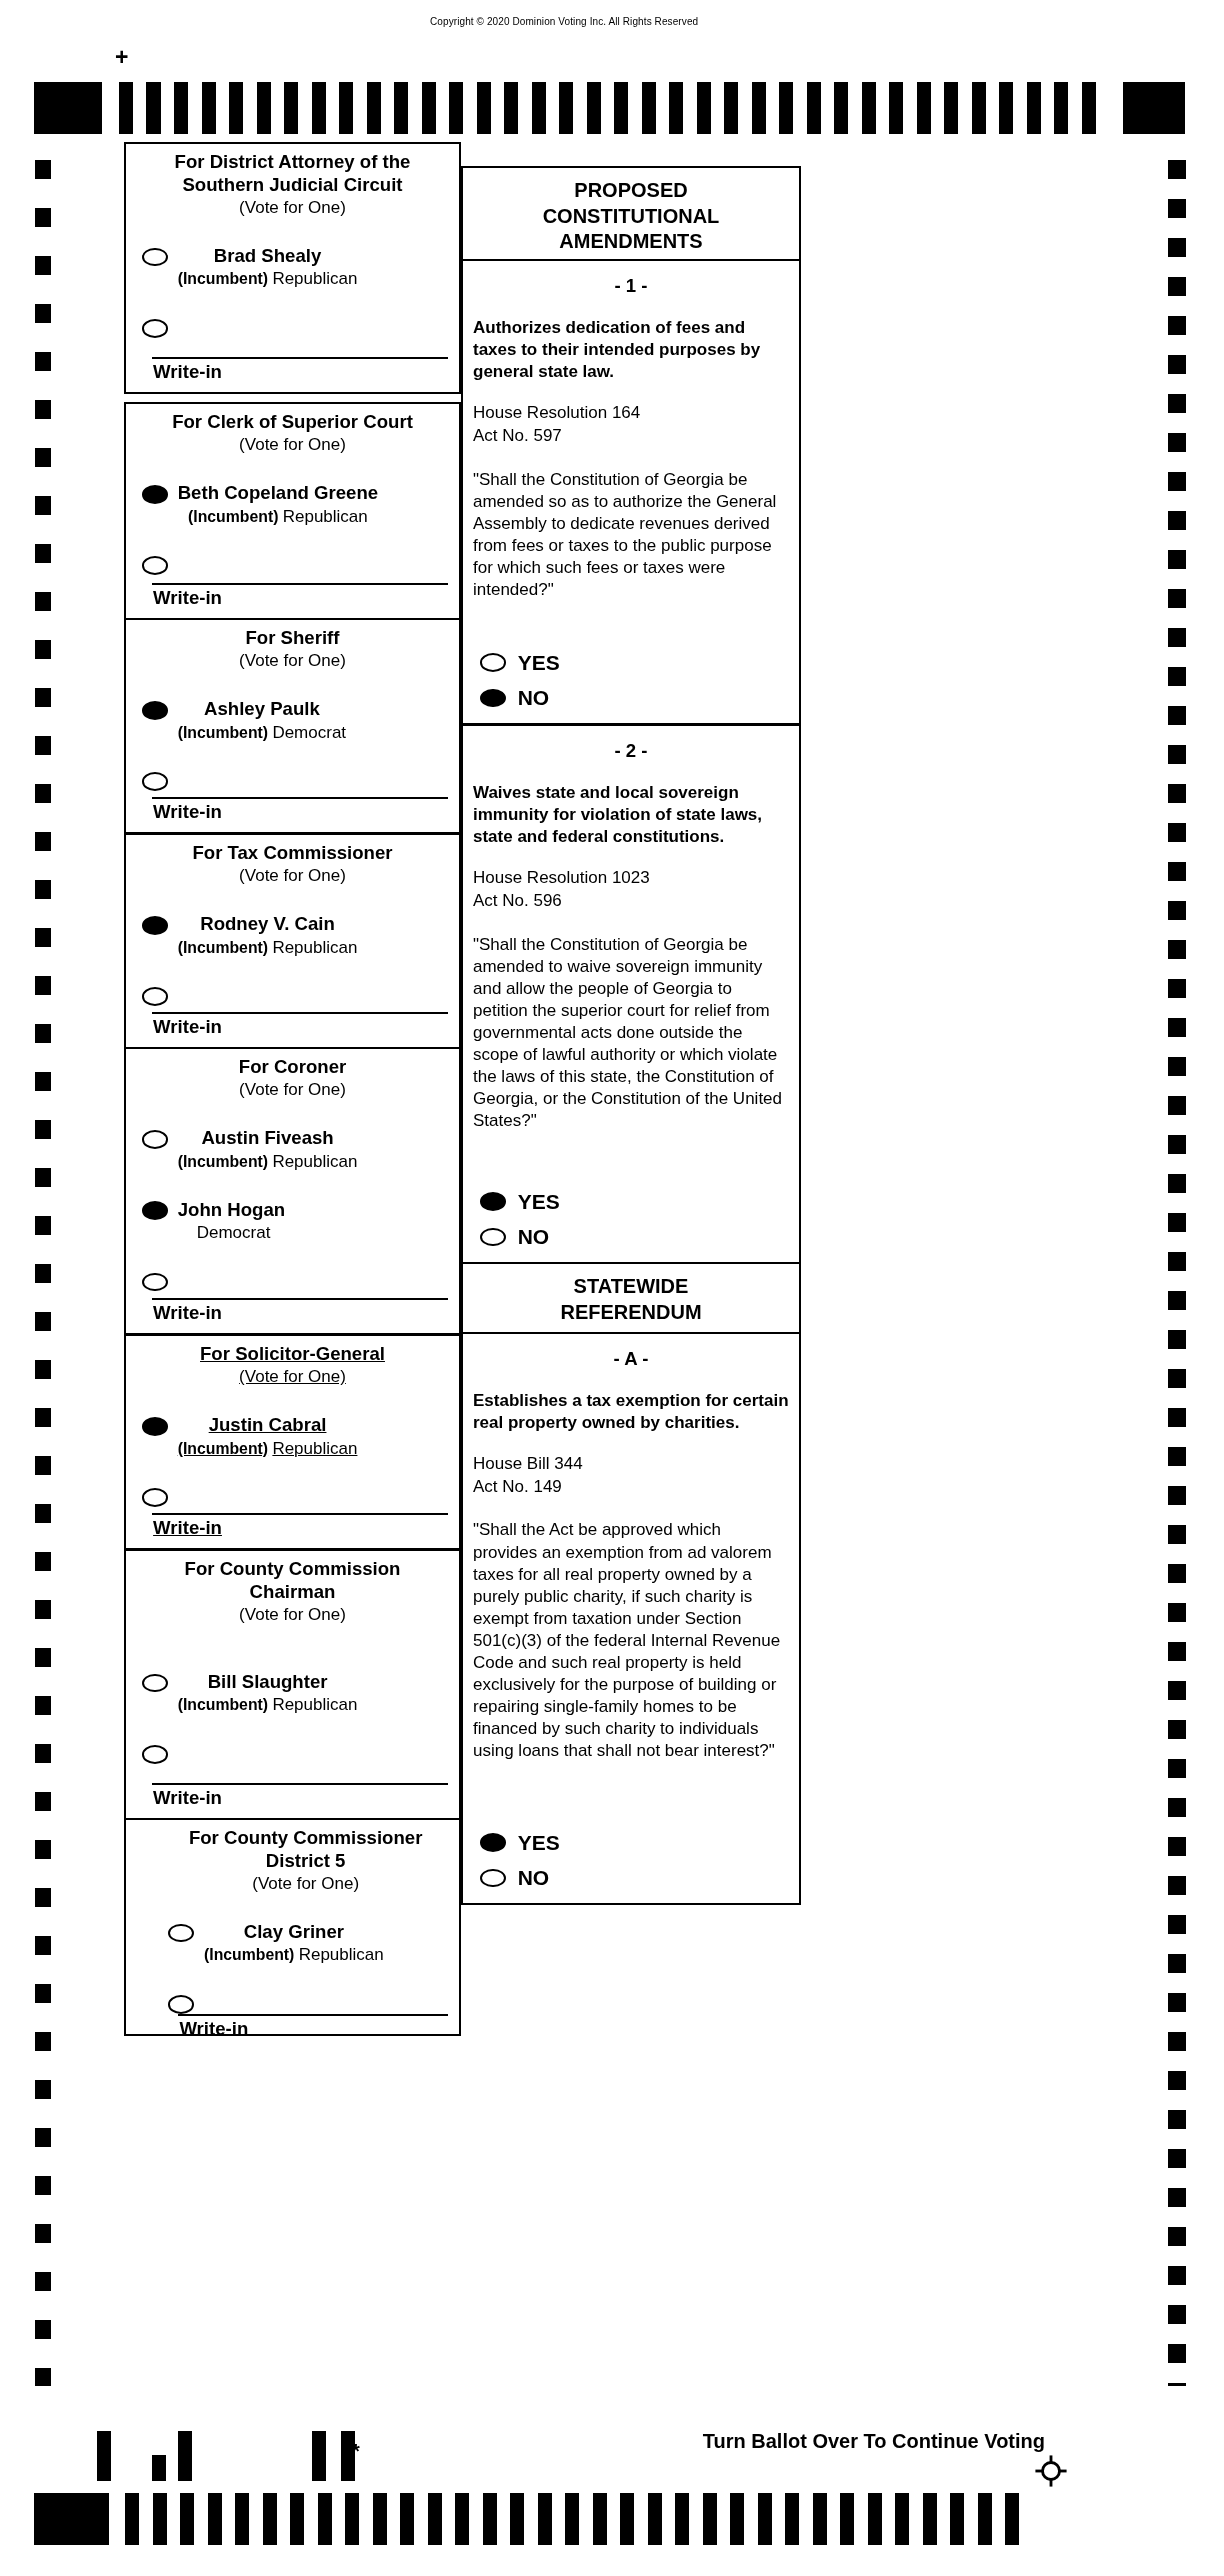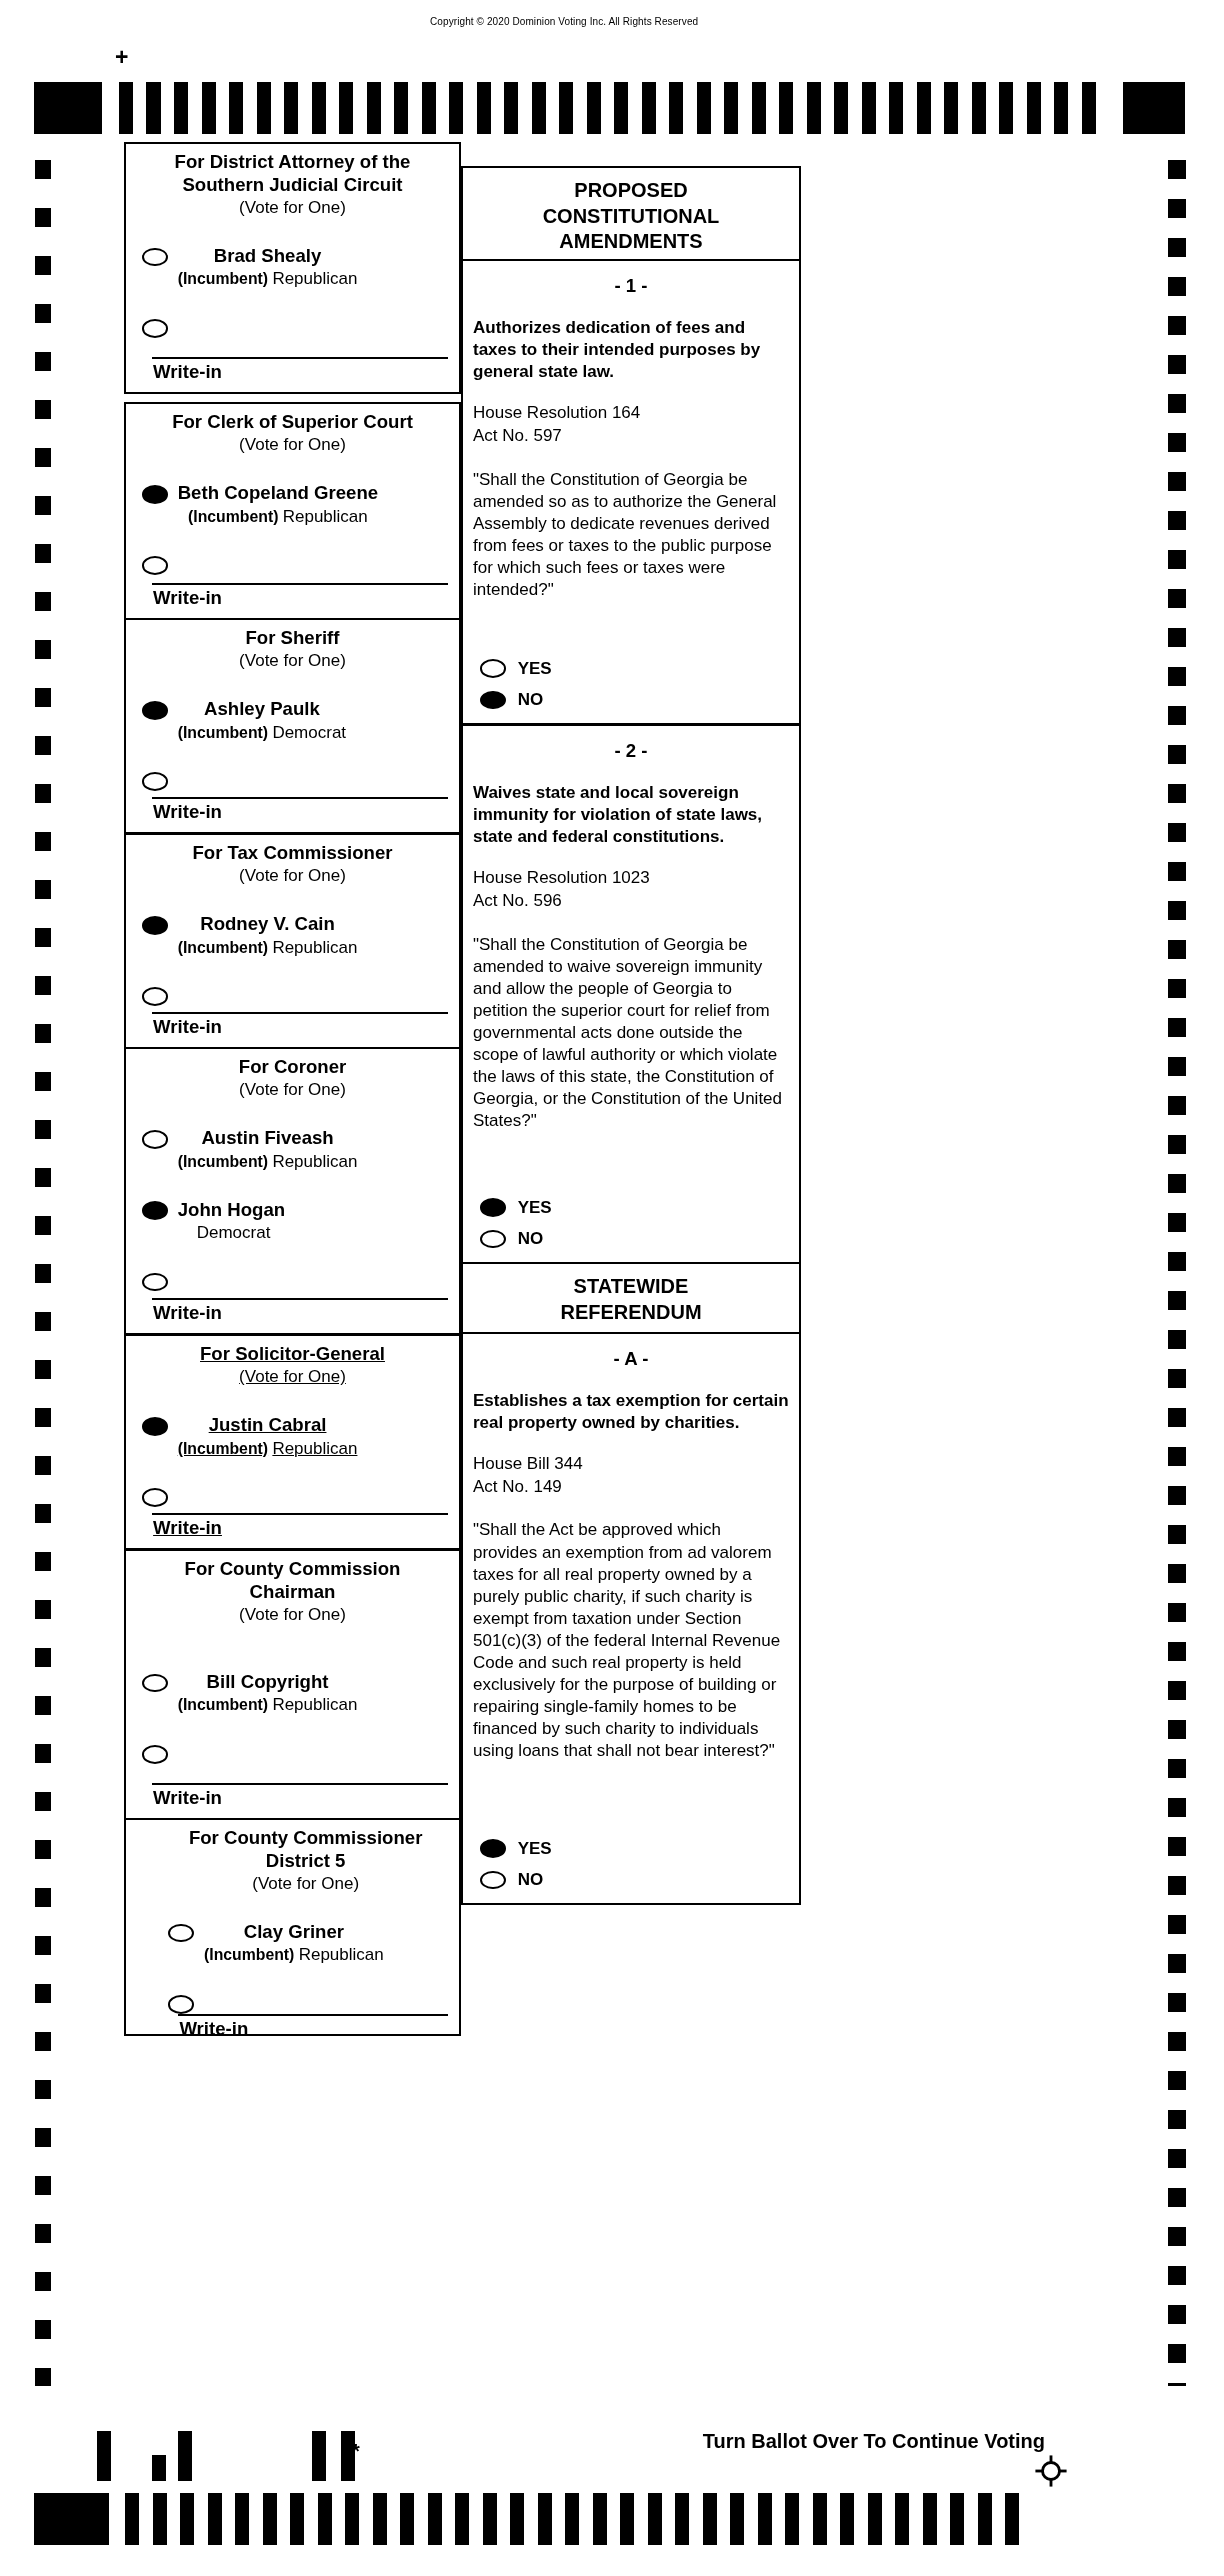--- a/index.html
+++ b/index.html
@@ -65,21 +65,21 @@
     display:flex;flex-direction:column;padding:0 10px;
   }
   .m-number{text-align:center;font-weight:bold;font-size:18.6px;margin-top:14.3px;}
   .m-summary{font-weight:bold;font-size:17px;line-height:1.3;margin-top:20px;}
   .m-ref{font-size:17px;line-height:1.32;margin-top:18.6px;white-space:pre-line;}
   .m-question{font-size:17px;line-height:1.3;margin-top:21.5px;}
   .m-choice{display:flex;align-items:center;margin-left:7.2px;}
   .m-choice.yes{margin-top:auto;}
   .m-choice.no{margin-top:11.5px;margin-bottom:13px;}
   .m-choice .oval{margin-top:0;}
-  .m-choice-label{font-weight:bold;font-size:17px;margin-left:11.5px;}
+  .m-choice-label{font-weight:bold;font-size:21px;margin-left:11.5px;}
 
   
   .turnover{right:179px;top:2430px;font-weight:bold;font-size:20px;}
   .id-bar{background:#000;position:absolute;}
   .star-glyph{left:352px;top:2440px;font-size:20px;font-weight:bold;}
 </style>
 </head>
 <body>
 
 <div class="abs copyright">Copyright © 2020 Dominion Voting Inc. All Rights Reserved</div>
@@ -195,21 +195,21 @@
   <div class="write-in">Write-in</div>
 </div>
 
 <div class="abs contest" style="top:1549px;height:271px;">
   <div class="c-title">For County Commission
 Chairman</div>
   <div class="c-inst">(Vote for One)</div>
   <div class="cand-row" style="margin-top:46px;">
     <div class="oval"></div>
     <div class="cand-text">
-      <div class="cand-name">Bill Copyright</div>
+      <div class="cand-name">Bill Slaughter</div>
       <div class="cand-sub"><span class="inc">(Incumbent)</span><span>Republican</span></div>
     </div>
   </div>
   <div class="cand-row">
     <div class="oval"></div>
   </div>
   <div class="write-in">Write-in</div>
 </div>
 
 <div class="abs contest" style="top:1818px;height:218px;padding-left:32px;">

